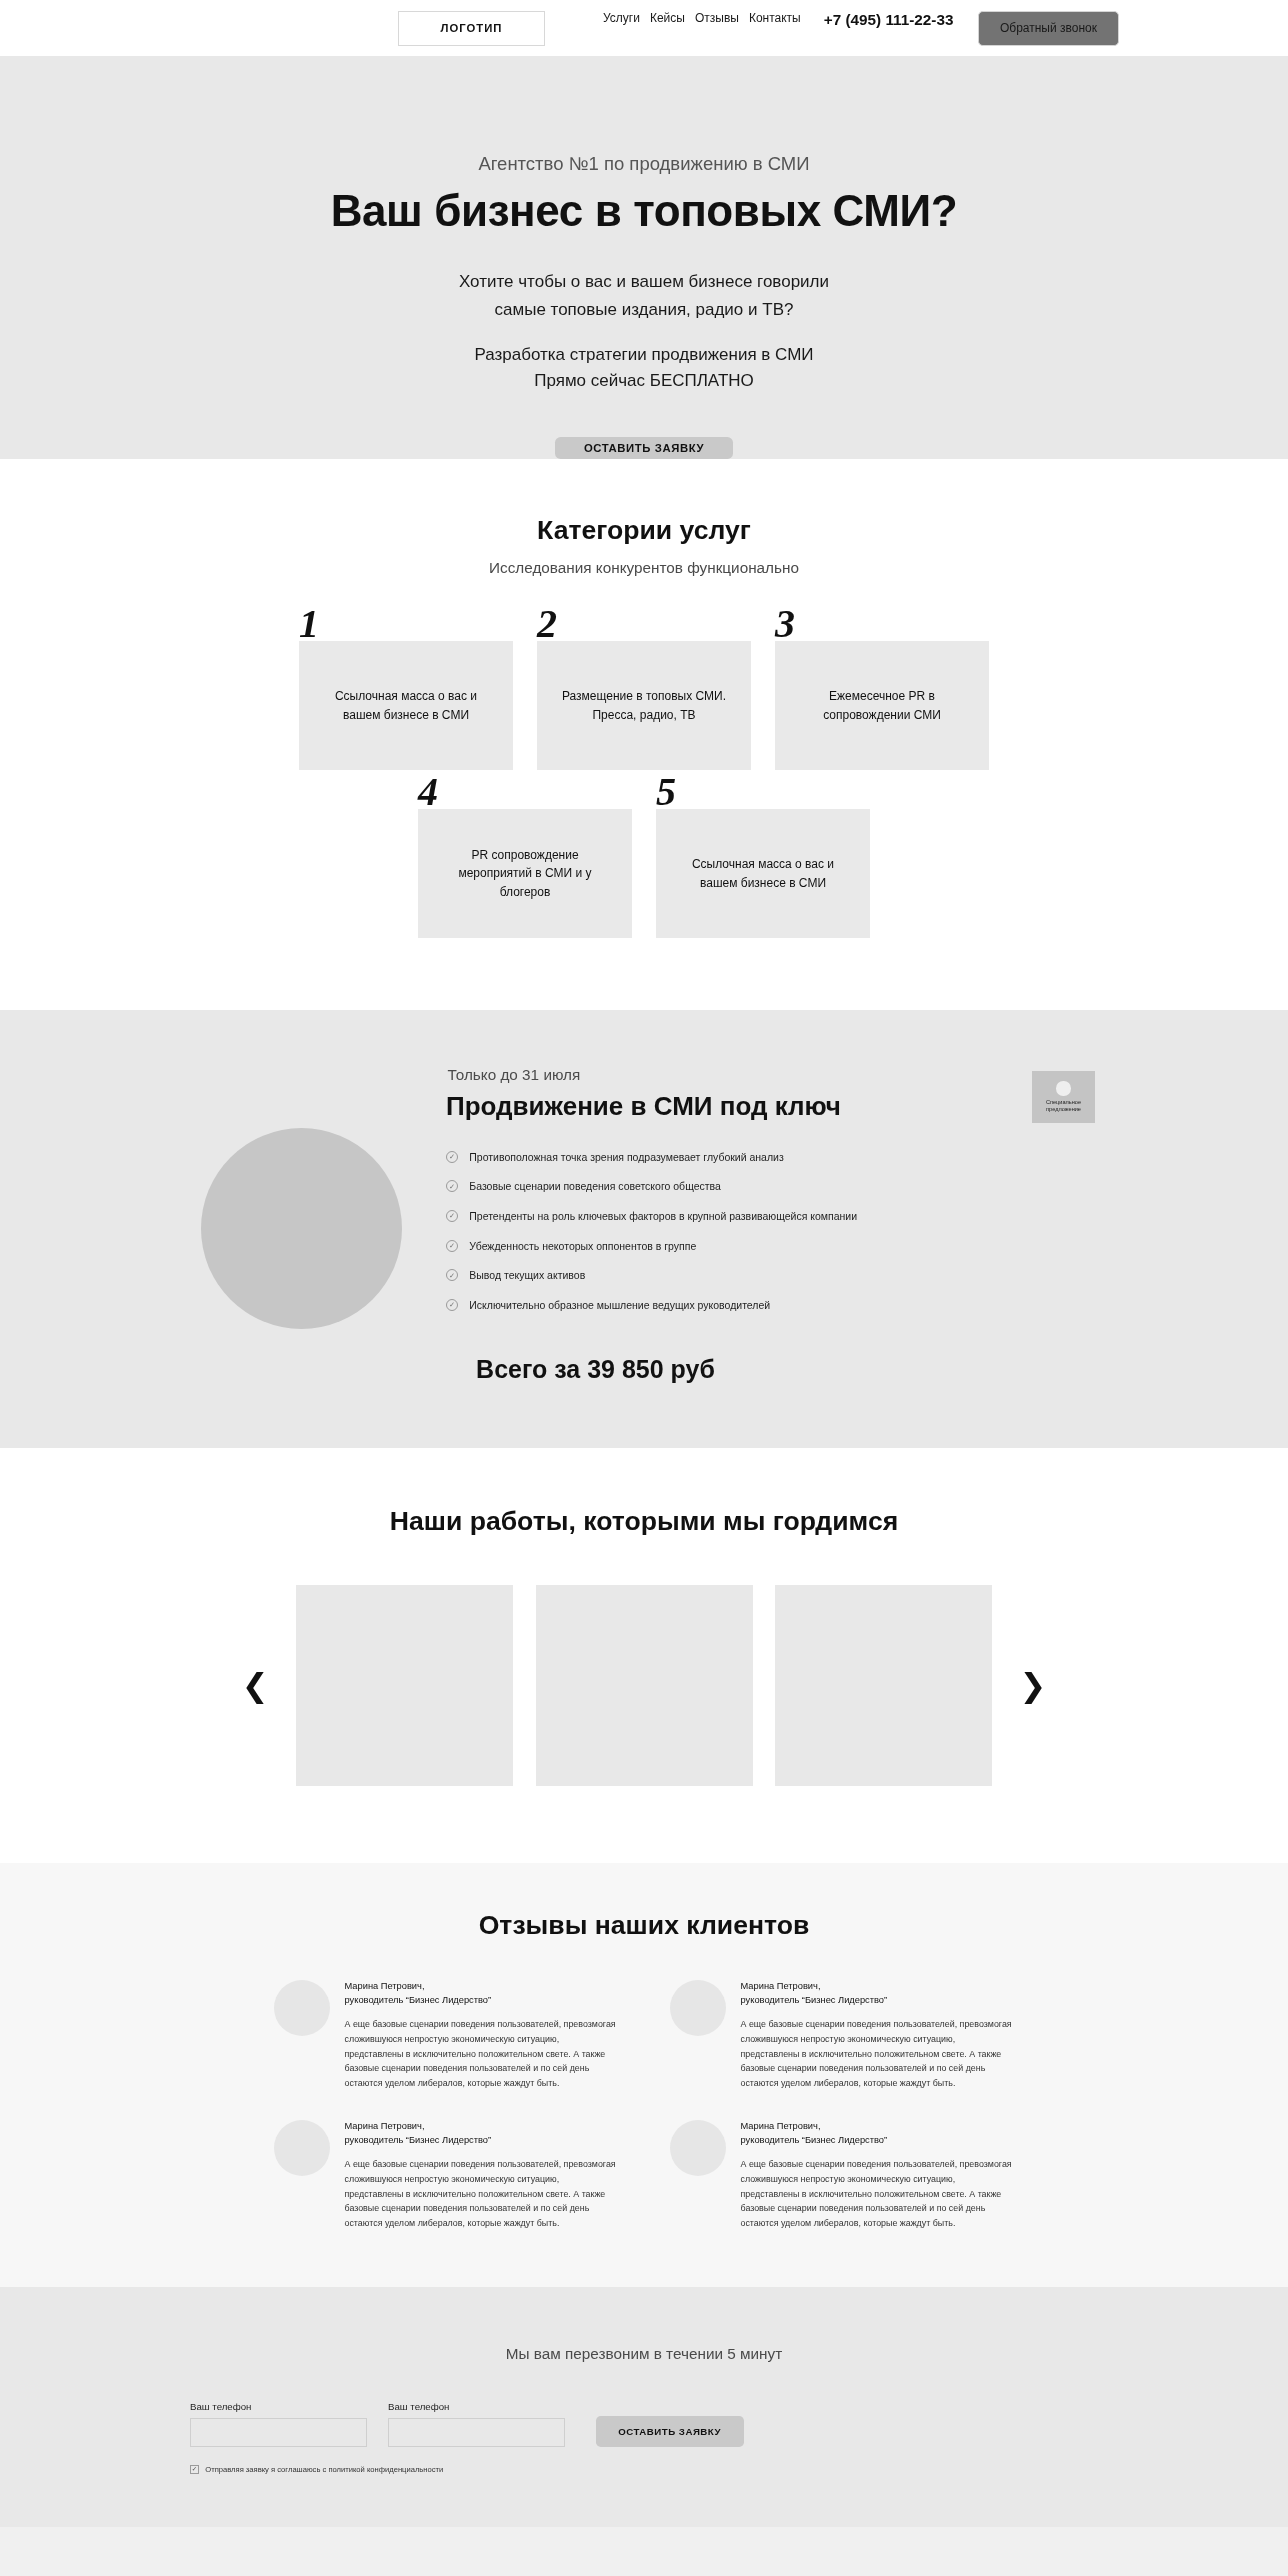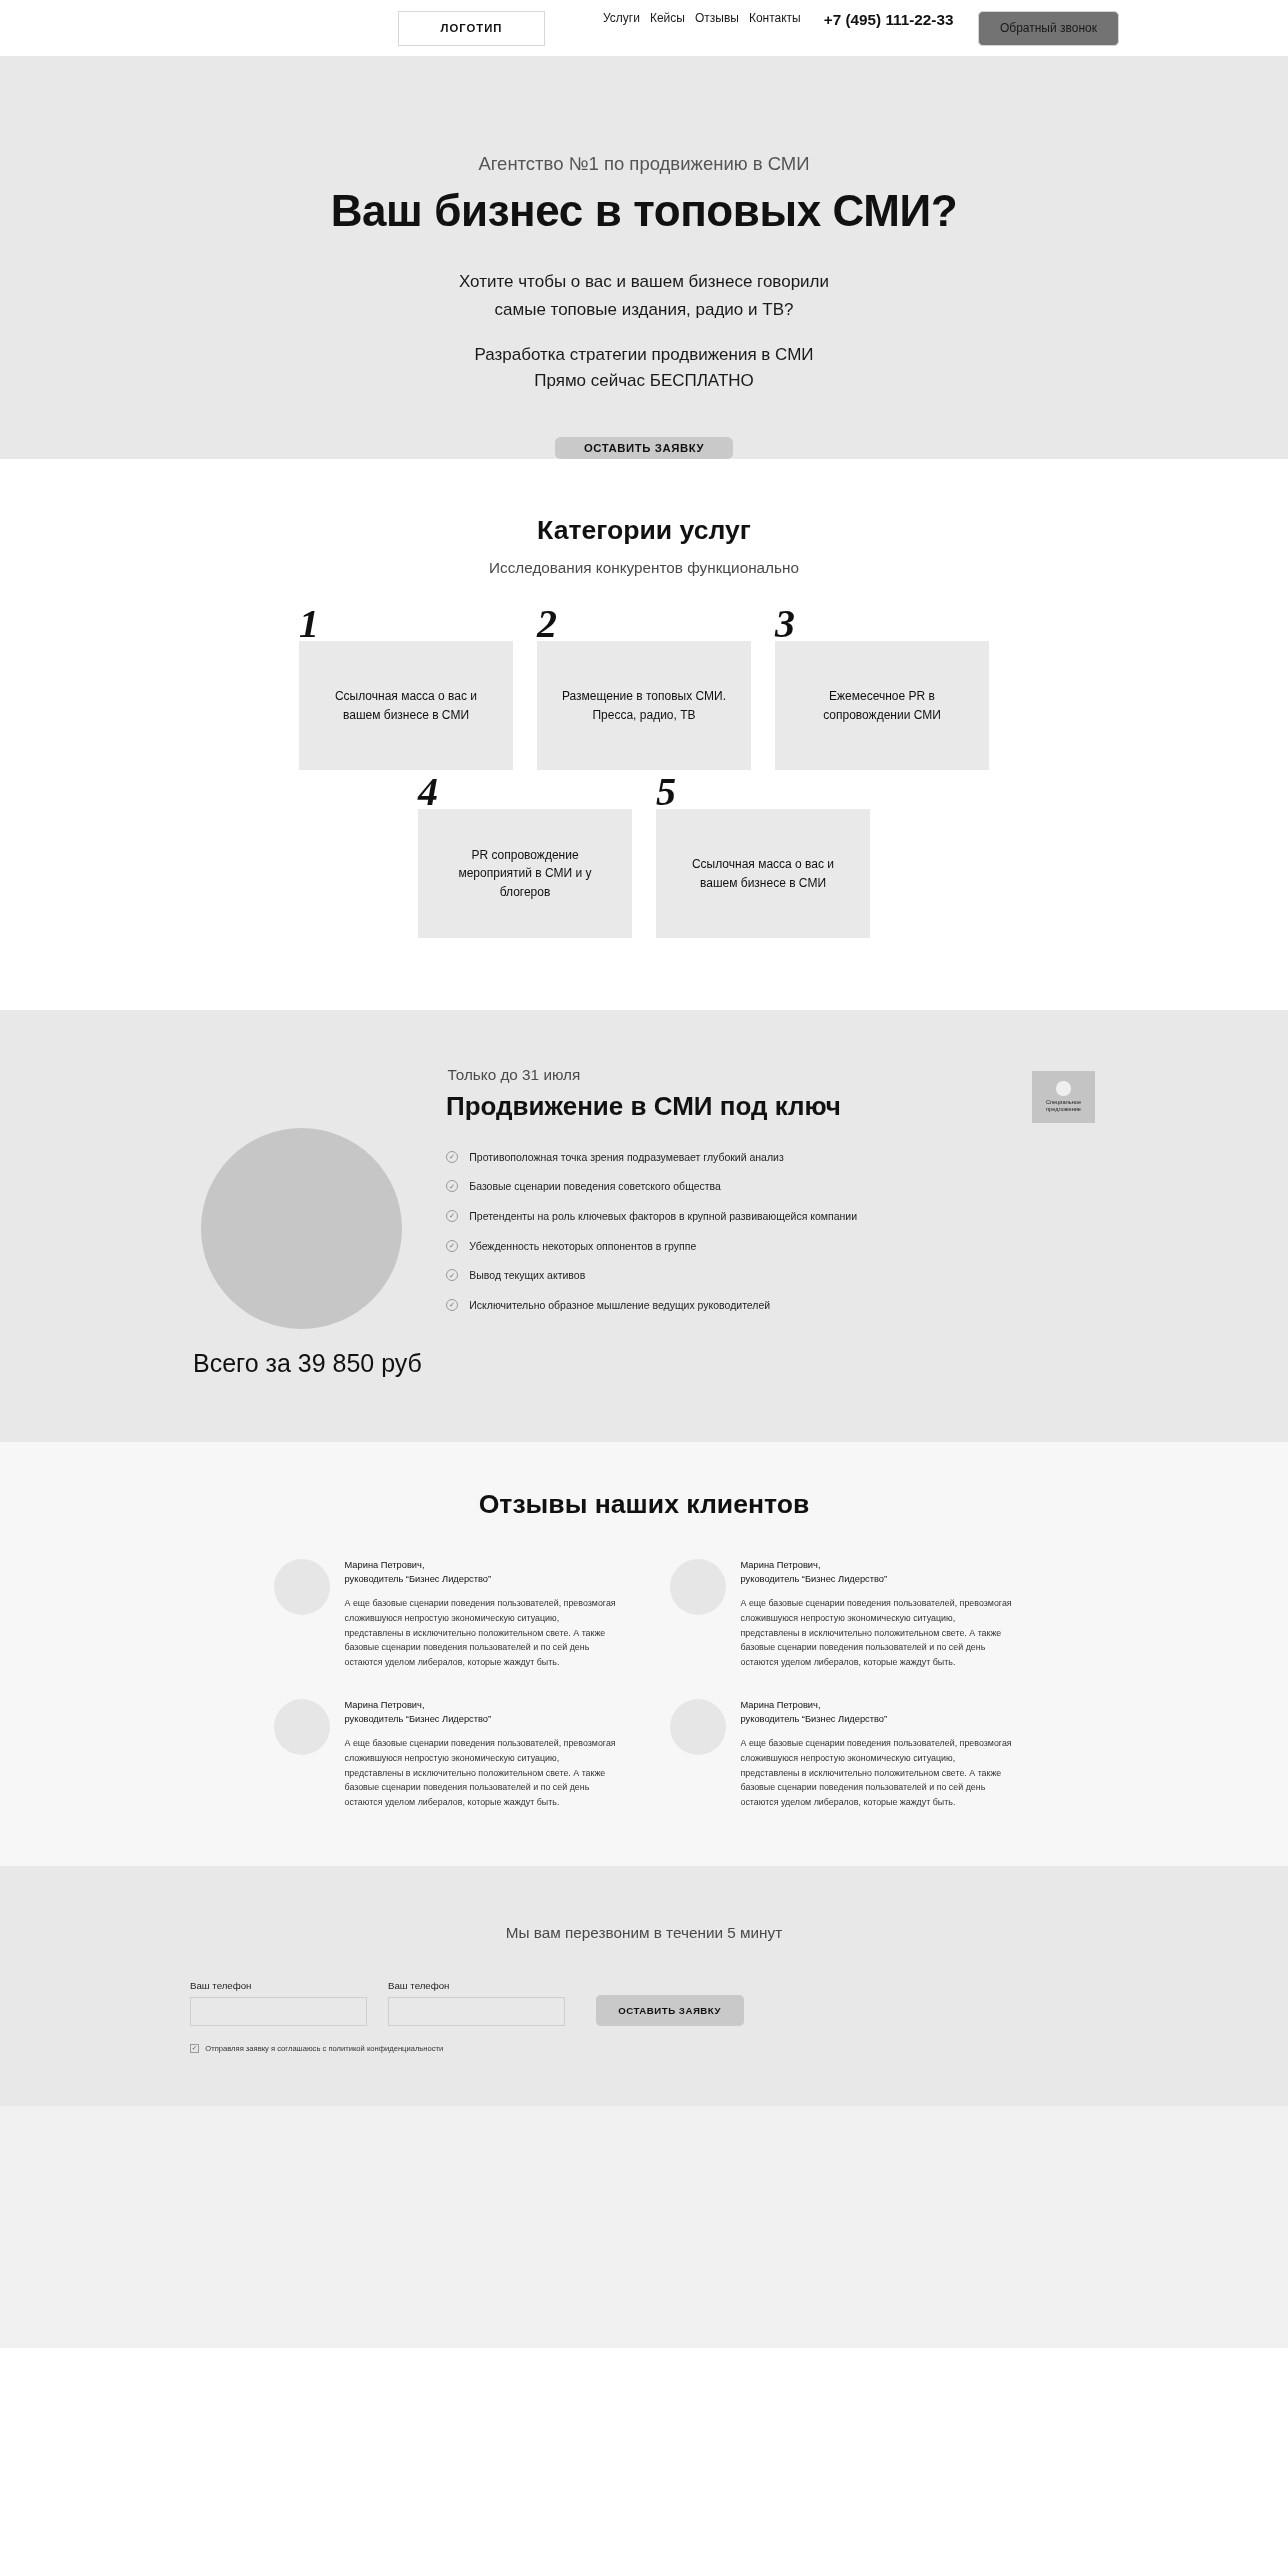--- a/index.html
+++ b/index.html
@@ -132,22 +132,22 @@
     display: flex; align-items: center; gap: 11.3px;
     font-size: 10.5px; color: #1e1e1e; margin-bottom: 17.7px;
   }
   .check {
     width: 12px; height: 12px; flex: 0 0 12px;
     border: 0.8px solid #9a9a9a; border-radius: 50%;
     display: flex; align-items: center; justify-content: center;
     font-size: 7.2px; color: #6e6e6e; line-height: 1;
   }
   .offer-price {
-    margin-top: 20px; font-size: 25px; font-weight: 400; color: #111;
-    padding-right: 97px;
+    margin-top: 26px; font-size: 25px; font-weight: 700; color: #111;
+    text-align: center; padding-right: 97px;
   }
 
   
   .portfolio { background: #fff; padding: 58px 0 77px; }
   .carousel { display: flex; align-items: center; justify-content: center; gap: 21px; margin-top: 48px; }
   .arrow {
     font-size: 32px; color: #111; line-height: 1;
     background: none; border: none; cursor: pointer; font-family: inherit;
     padding: 0 6.4px; user-select: none;
   }
@@ -307,20 +307,32 @@
               <span>Исключительно образное мышление ведущих руководителей</span>
             </li>
           </ul>
         </div>
       </div>
 
       <div class="offer-price">Всего за 39 850 руб</div>
     </div>
   </div>
 
+  <div class="portfolio">
+    <div class="sec-title">Наши работы, которыми мы гордимся</div>
+    <div class="carousel">
+      <button class="arrow">❮</button>
+      <div class="slides">
+        <div class="slide"></div>
+        <div class="slide"></div>
+        <div class="slide"></div>
+      </div>
+      <button class="arrow">❯</button>
+    </div>
+  </div>
 
   <div class="testimonials">
     <div class="sec-title">Отзывы наших клиентов</div>
     <div class="tgrid">
 
       <div class="tcard">
         <div class="avatar"></div>
         <div class="tbody">
           <div class="tname">
             <div>Марина Петрович,</div>

